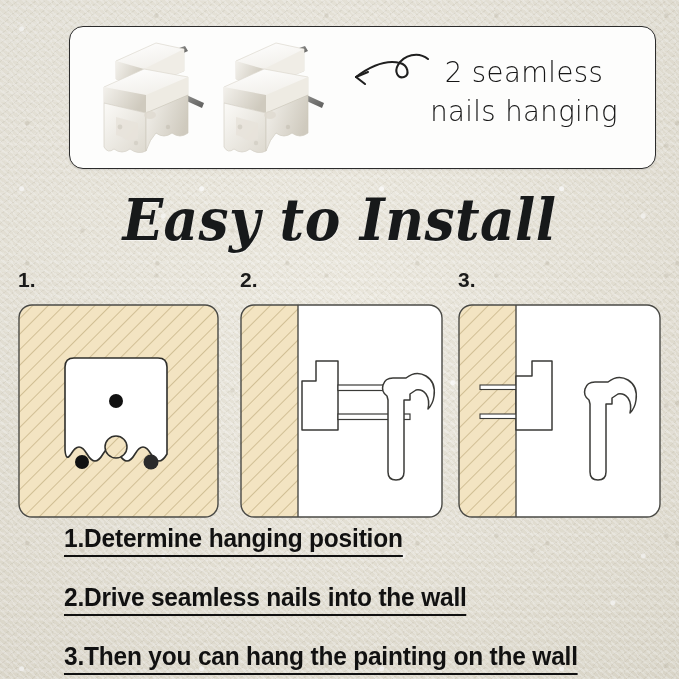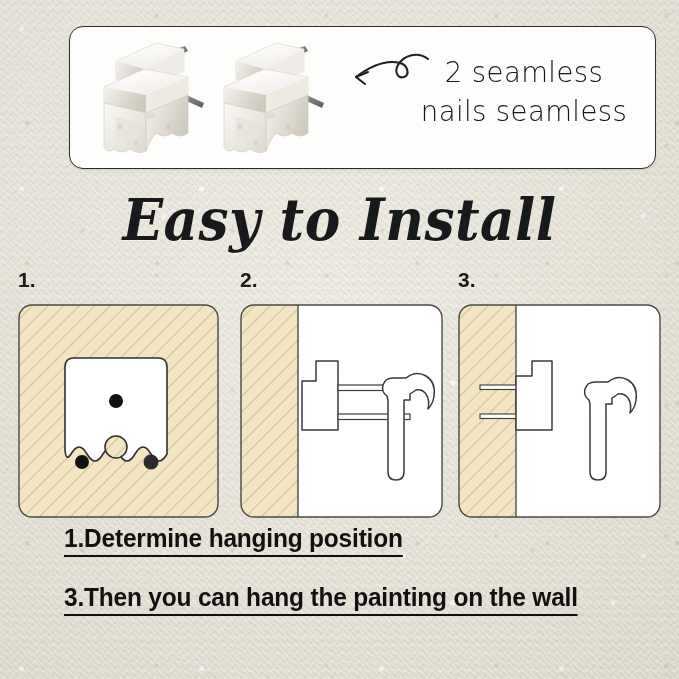--- a/index.html
+++ b/index.html
@@ -145,21 +145,21 @@
   </svg>
 
   <svg class="arrow-svg" viewBox="0 0 100 56">
     <path d="M96 10 C86 2 72 6 66 16 C62 23 66 30 72 28 C78 26 76 16 68 14
              C56 11 40 16 24 28" fill="none" stroke="#1f1f1f" stroke-width="2.1" stroke-linecap="round"></path>
     <path d="M24 28 L36 23 M24 28 L33 35" fill="none" stroke="#1f1f1f" stroke-width="2.1" stroke-linecap="round"></path>
   </svg>
 
   <div class="card-text">
     <div>2 seamless</div>
-    <div>nails seamless</div>
+    <div>nails hanging</div>
   </div>
 </div>
 
 <div class="headline">Easy to Install</div>
 
 <div class="panel p1">
   <div class="panel-num">1.</div>
   <svg viewBox="0 0 201 214" width="201" height="214">
     <defs>
       <pattern id="hatch1" width="11" height="11" patternTransform="rotate(45)" patternUnits="userSpaceOnUse">
@@ -239,15 +239,18 @@
     </g>
     <rect x="1" y="1" width="201" height="212" rx="13" fill="none" stroke="#4a4a46" stroke-width="1.4"></rect>
   </svg>
 </div>
 
 <div class="steps">
   <div class="row">
     <span class="step-line">1.Determine hanging position</span>
   </div>
   <div class="row">
+    <span class="step-line">2.Drive seamless nails into the wall</span>
+  </div>
+  <div class="row">
     <span class="step-line">3.Then you can hang the painting on the wall</span>
   </div>
 </div>
 
 </body></html>

